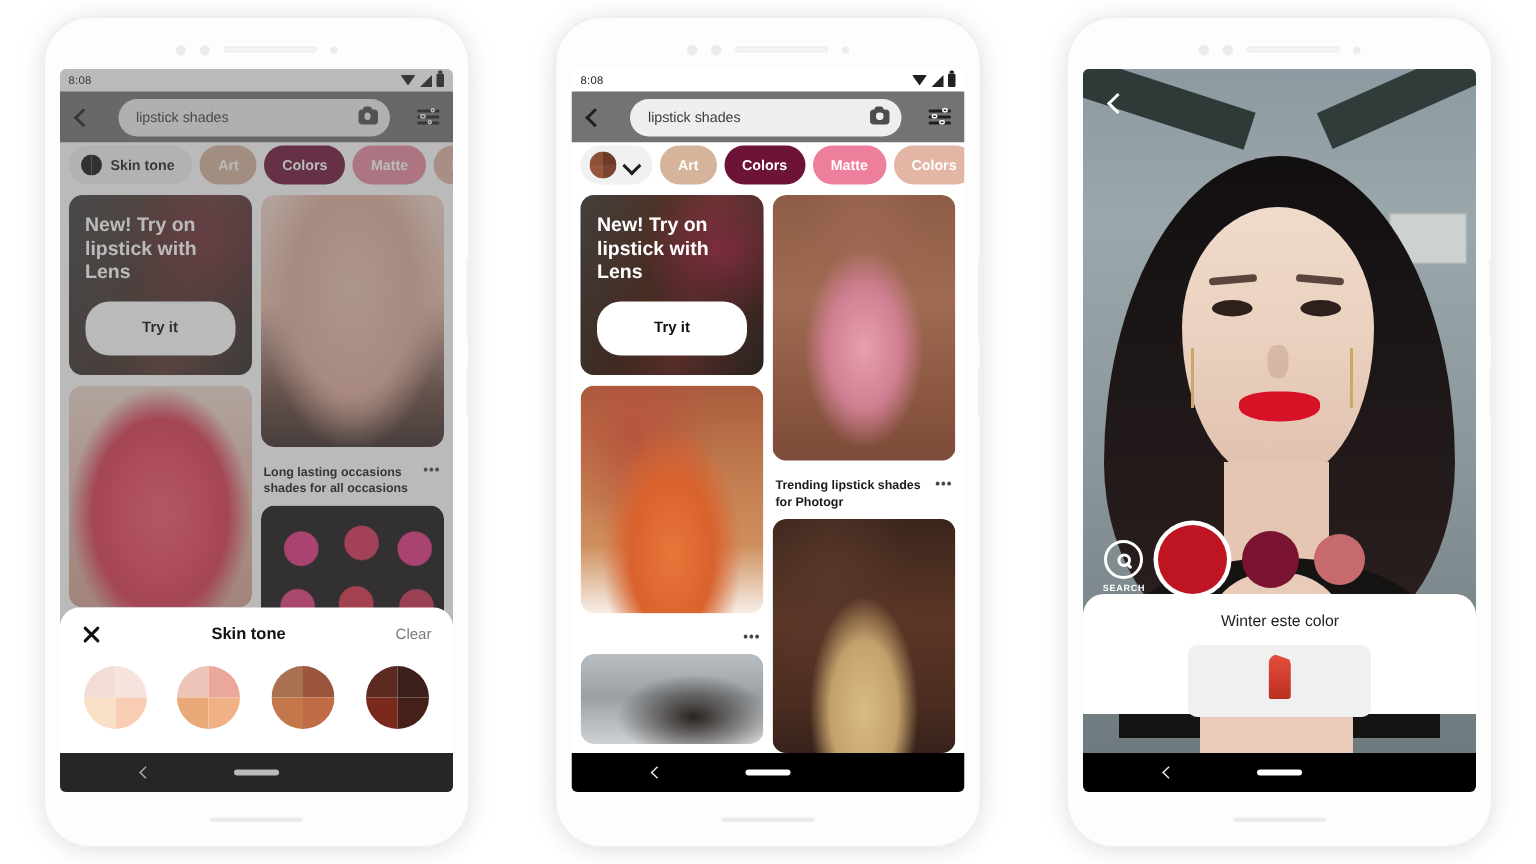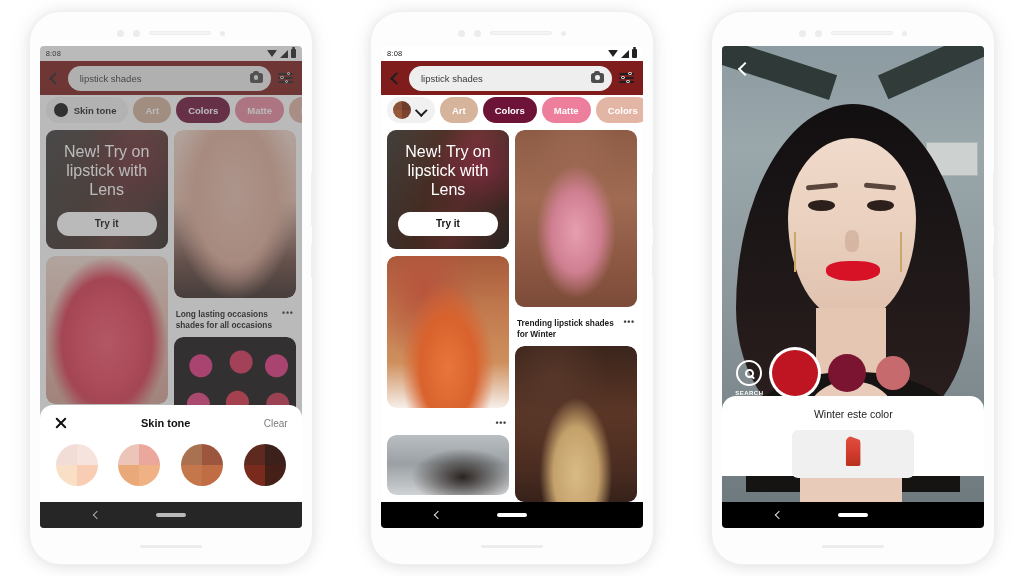--- a/index.html
+++ b/index.html
@@ -93,23 +93,23 @@
   .ic-batt::before {
     content:""; position:absolute; top:-2px; left:1px;
     width:3px; height:1.5px; background:#222; border-radius:1px;
   }
 
   
   .searchbar {
     flex: 0 0 auto;
     height: 34px;
     display: flex; align-items: center;
-    gap: 7px;
+    gap: 18px;
     padding: 0 9px 0 5px;
-    background: #7f1d1d;
+    background: #737373;
   }
   .back-chevron {
     width: 16px; height: 16px;
     flex: 0 0 auto;
     position: relative;
   }
   .back-chevron::before {
     content:"";
     position:absolute; left:6px; top:4px;
     width: 7px; height: 7px;
@@ -220,26 +220,26 @@
   .dots { letter-spacing: .7px; color: #444; font-size: 9px; flex: 0 0 auto; line-height: 1; }
 
   
   .promo {
     position: relative; border-radius: 9px; overflow: hidden;
     padding: 12px 11px 13px 11px;
     color: #fff;
     min-height: 110px;
     display: flex; flex-direction: column; justify-content: space-between;
   }
-  .promo-title { font-size: 16px; font-weight: 400; line-height: 1.2; position: relative; z-index: 2; text-align: center; }
+  .promo-title { font-size: 13px; font-weight: 700; line-height: 1.2; position: relative; z-index: 2; }
   .tryit {
     position: relative; z-index: 2;
     margin-top: 12px;
     background: #fff; color: #111;
-    border-radius: 16px; height: 24px;
+    border-radius: 16px; height: 36px;
     display: flex; align-items: center; justify-content: center;
     font-size: 10px; font-weight: 700;
   }
 
   
   .navbar {
     flex: 0 0 auto;
     height: 26px; background: #000;
     display: flex; align-items: center; justify-content: center;
     position: relative;
@@ -596,21 +596,21 @@
         </div>
 
         <div class="col">
           <div class="card">
             <div class="card-img" style="height:182px;border-radius:9px;background:
                  radial-gradient(ellipse at 50% 56%, #e79fb0 0%, #d07f92 28%, rgba(208,127,146,0) 46%),
                  radial-gradient(ellipse at 50% 22%, #9c6852 0%, rgba(156,104,82,0) 50%),
                  linear-gradient(180deg,#8e5c46 0%, #a06b52 38%, #8d5843 72%, #7a4a38 100%);"></div>
           </div>
           <div class="cap">
-            <span>Trending lipstick shades for Winter</span>
+            <span>Trending lipstick shades for Photogr</span>
             <span class="dots">•••</span>
           </div>
           <div class="card">
             <div class="card-img" style="height:160px;border-radius:9px;background:
                  radial-gradient(ellipse at 50% 80%, #d9bb86 0%, #c4a16b 26%, rgba(196,161,107,0) 42%),
                  radial-gradient(ellipse at 32% 26%, #57372a 0%, rgba(87,55,42,0) 46%),
                  linear-gradient(180deg,#3b251c 0%, #5b3626 42%, #4a2c20 78%, #33201a 100%);"></div>
           </div>
         </div>
       </div>

